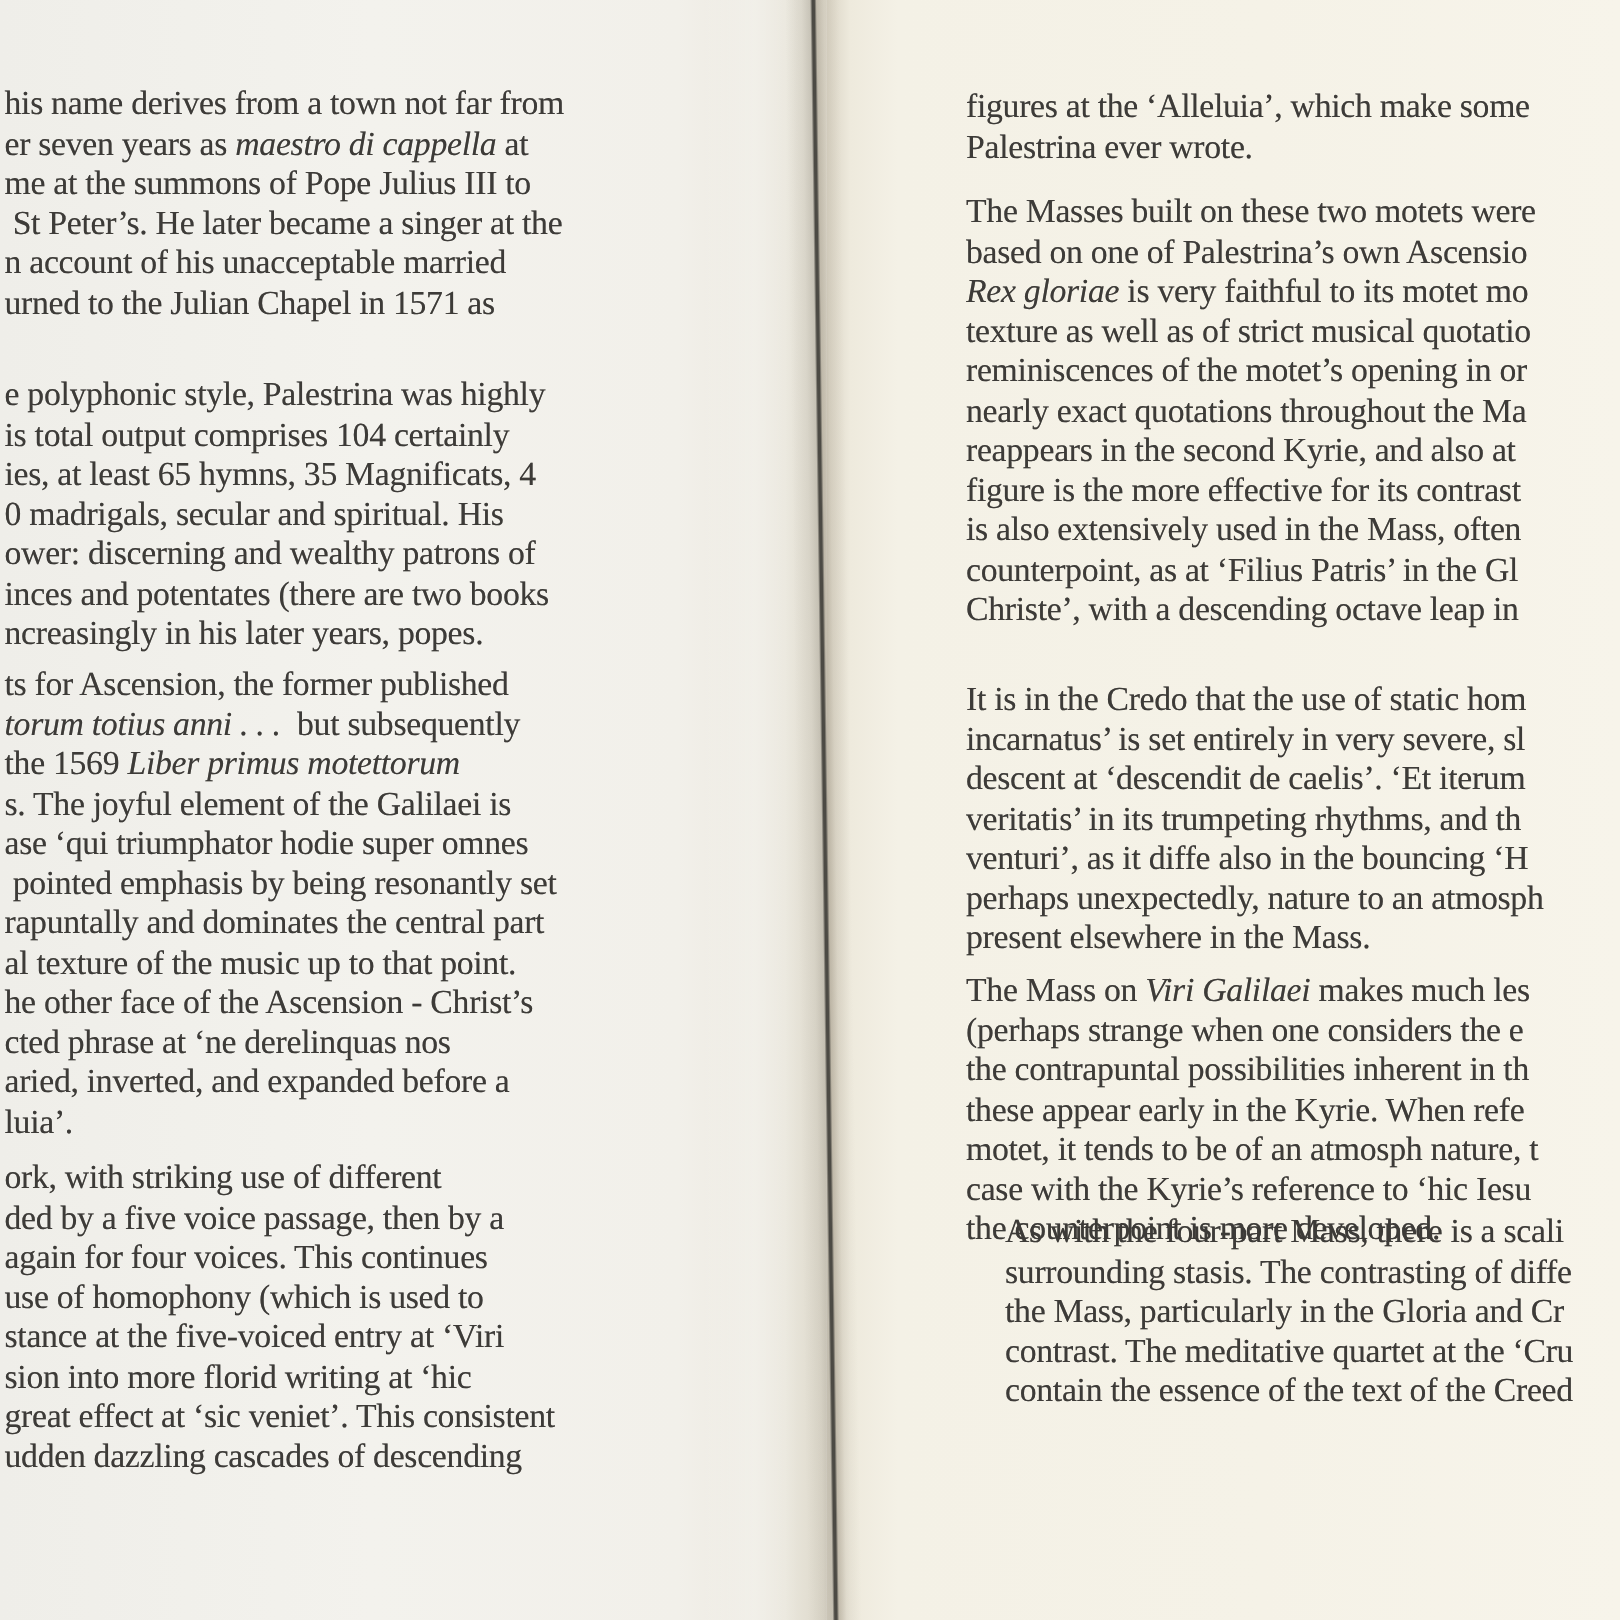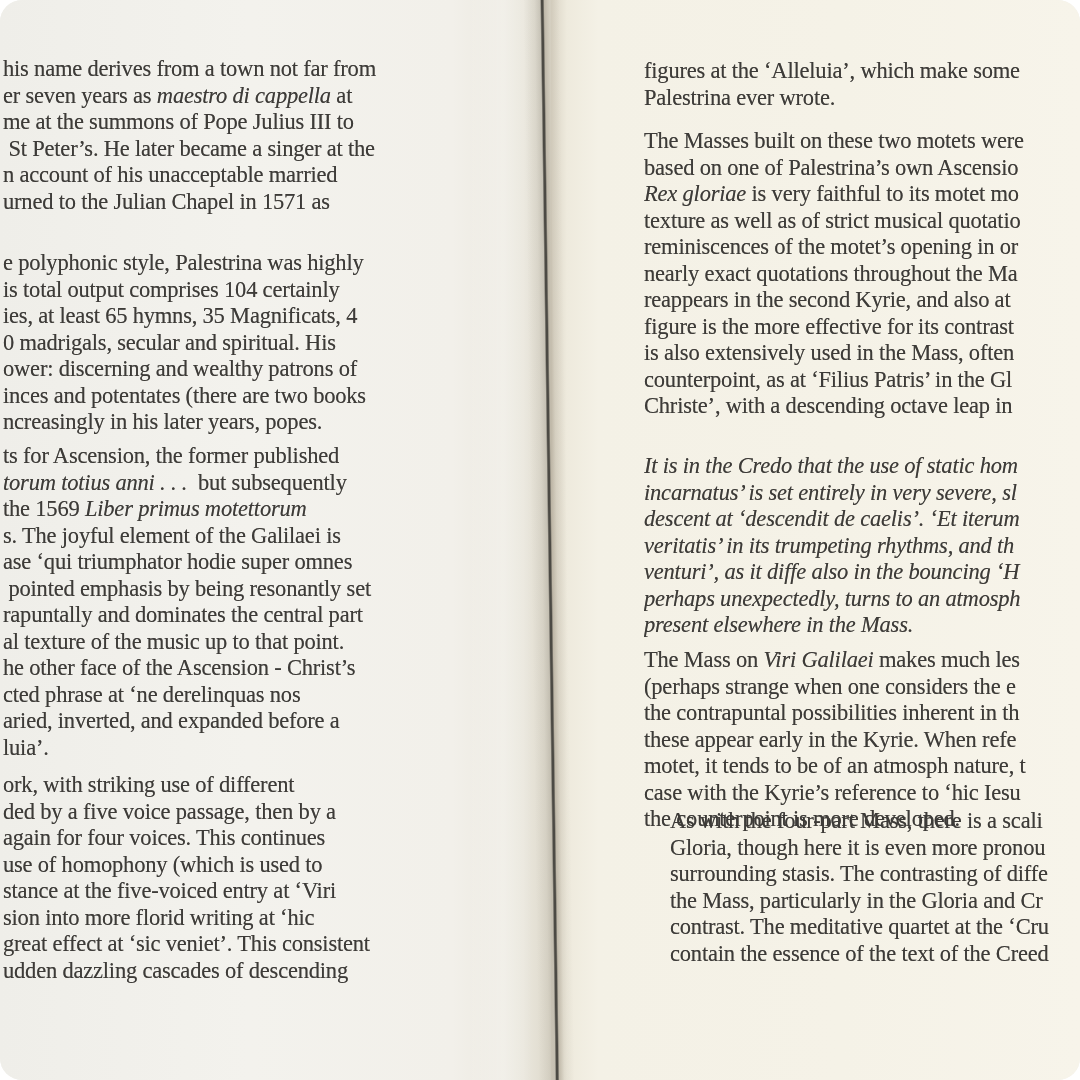--- a/index.html
+++ b/index.html
@@ -1,20 +1,19 @@
 <!DOCTYPE html>
 <html style="--paper-left: #f2f1ec; --paper-right: #f5f2e7; --ink: #3d3b38; --gutter-line: #4c4a44;"><head>
 <meta charset="utf-8">
 <style>
   html,body{margin:0;padding:0;}
   body{font-family:"Liberation Serif","DejaVu Serif",serif;}
   #spread{
     position:relative;width:1080px;height:1080px;overflow:hidden;
     background:var(--paper-left,#f2f1ec);
-    border-radius:22px;
   }
   .page{position:absolute;top:0;height:1080px;}
   #left-page{left:0;width:551px;
     background:linear-gradient(90deg,#efeee9 0%,#f3f2ed 45%,#f2f0ea 82%,#eae7dd 95%,#ddd8ca 100%);}
   #right-page{left:551px;width:529px;
     background:linear-gradient(90deg,#d9d3c4 0%,#eeeadd 3%,#f4f1e6 9%,#f5f2e7 55%,#f7f4ea 100%);}
   
   #left-crease{position:absolute;top:0;left:468px;width:64px;height:1080px;pointer-events:none;
     background:linear-gradient(90deg,rgba(255,255,255,0) 0%,rgba(255,255,255,.28) 55%,rgba(255,255,255,0) 100%);}
   
@@ -101,41 +100,40 @@
         <div class="line"><span class="it">Rex gloriae</span><span> is very faithful to its motet mo</span></div>
         <div class="line"><span>texture as well as of strict musical quotatio</span></div>
         <div class="line"><span>reminiscences of the motet’s opening in or</span></div>
         <div class="line"><span>nearly exact quotations throughout the Ma</span></div>
         <div class="line"><span>reappears in the second Kyrie, and also at</span></div>
         <div class="line"><span>figure is the more effective for its contrast</span></div>
         <div class="line"><span>is also extensively used in the Mass, often</span></div>
         <div class="line"><span>counterpoint, as at ‘Filius Patris’ in the Gl</span></div>
         <div class="line"><span>Christe’, with a descending octave leap in</span></div>
       </div>
-      <div class="para" style="top: 453px; font-style: italic;">
+      <div class="para" style="top: 453px;">
         <div class="line"><span>It is in the Credo that the use of static hom</span></div>
         <div class="line"><span>incarnatus’ is set entirely in very severe, sl</span></div>
         <div class="line"><span>descent at ‘descendit de caelis’. ‘Et iterum</span></div>
         <div class="line"><span>veritatis’ in its trumpeting rhythms, and th</span></div>
         <div class="line"><span>venturi’, as it diffe also in the bouncing ‘H</span></div>
-        <div class="line"><span>perhaps unexpectedly, turns to an atmosph</span></div>
+        <div class="line"><span>perhaps unexpectedly, nature to an atmosph</span></div>
         <div class="line"><span>present elsewhere in the Mass.</span></div>
       </div>
       <div class="para" style="top: 647px;">
         <div class="line"><span>The Mass on </span><span class="it">Viri Galilaei</span><span> makes much les</span></div>
         <div class="line"><span>(perhaps strange when one considers the e</span></div>
         <div class="line"><span>the contrapuntal possibilities inherent in th</span></div>
         <div class="line"><span>these appear early in the Kyrie. When refe</span></div>
         <div class="line"><span>motet, it tends to be of an atmosph nature, t</span></div>
         <div class="line"><span>case with the Kyrie’s reference to ‘hic Iesu</span></div>
         <div class="line"><span>the counterpoint is more developed.</span></div>
       </div>
       <div class="para" style="top: 808px; margin-left: 26px;">
         <div class="line"><span>As with the four-part Mass, there is a scali</span></div>
-        <div class="line"><span>Gloria, though here it is even more pronou</span></div>
         <div class="line"><span>surrounding stasis. The contrasting of diffe</span></div>
         <div class="line"><span>the Mass, particularly in the Gloria and Cr</span></div>
         <div class="line"><span>contrast. The meditative quartet at the ‘Cru</span></div>
         <div class="line"><span>contain the essence of the text of the Creed</span></div>
       </div>
     </div>
 
   <div id="gutter"></div>
 </div>
 

